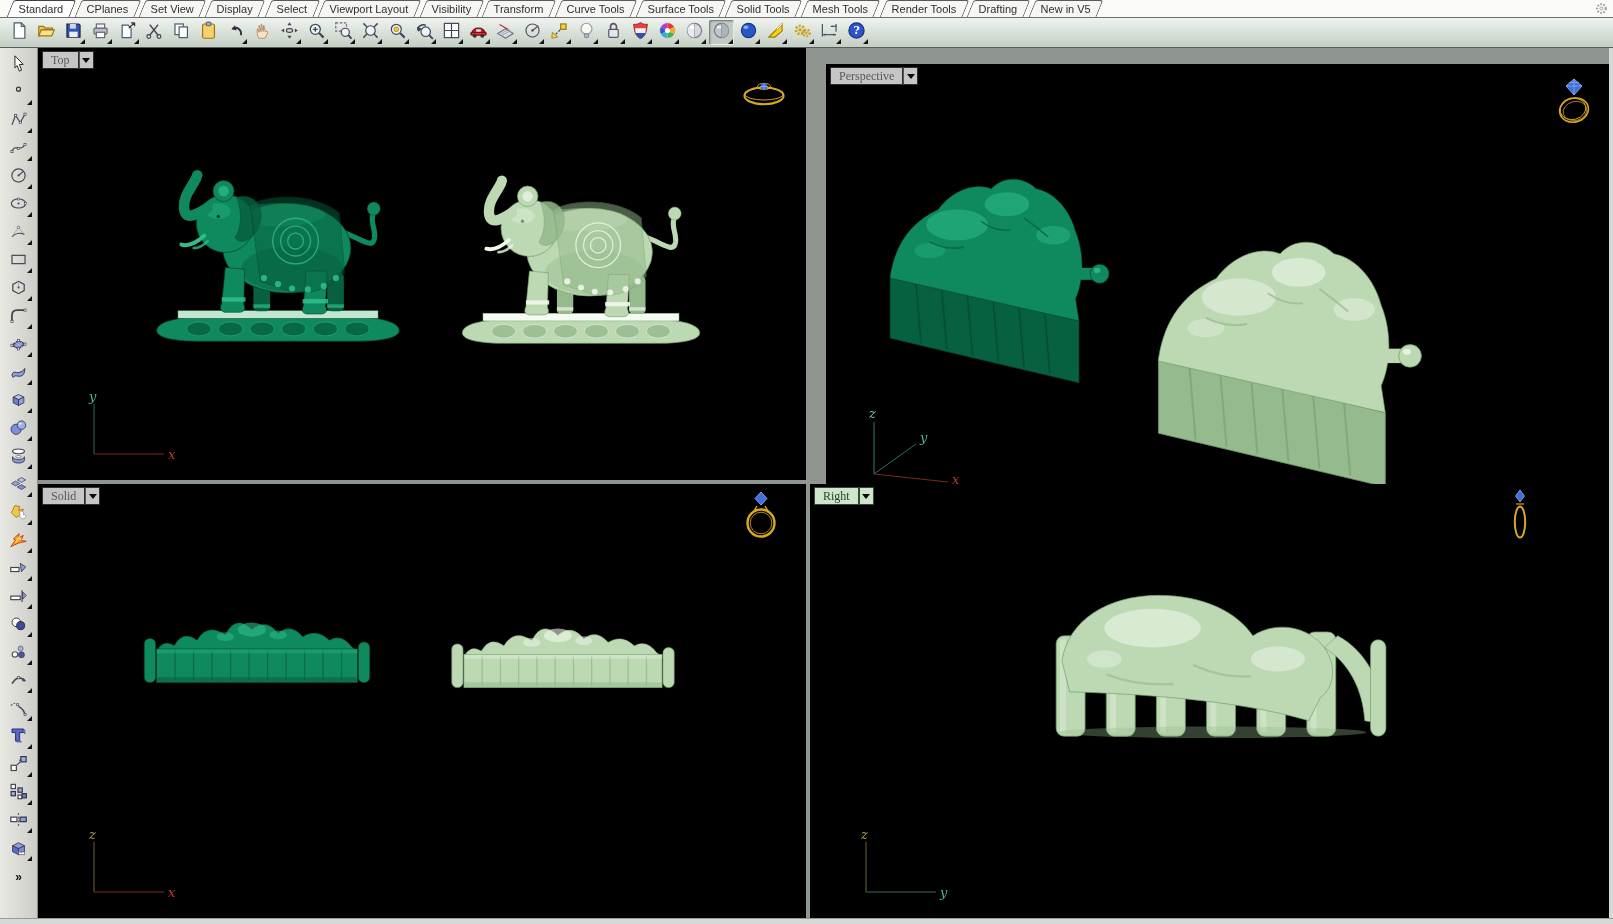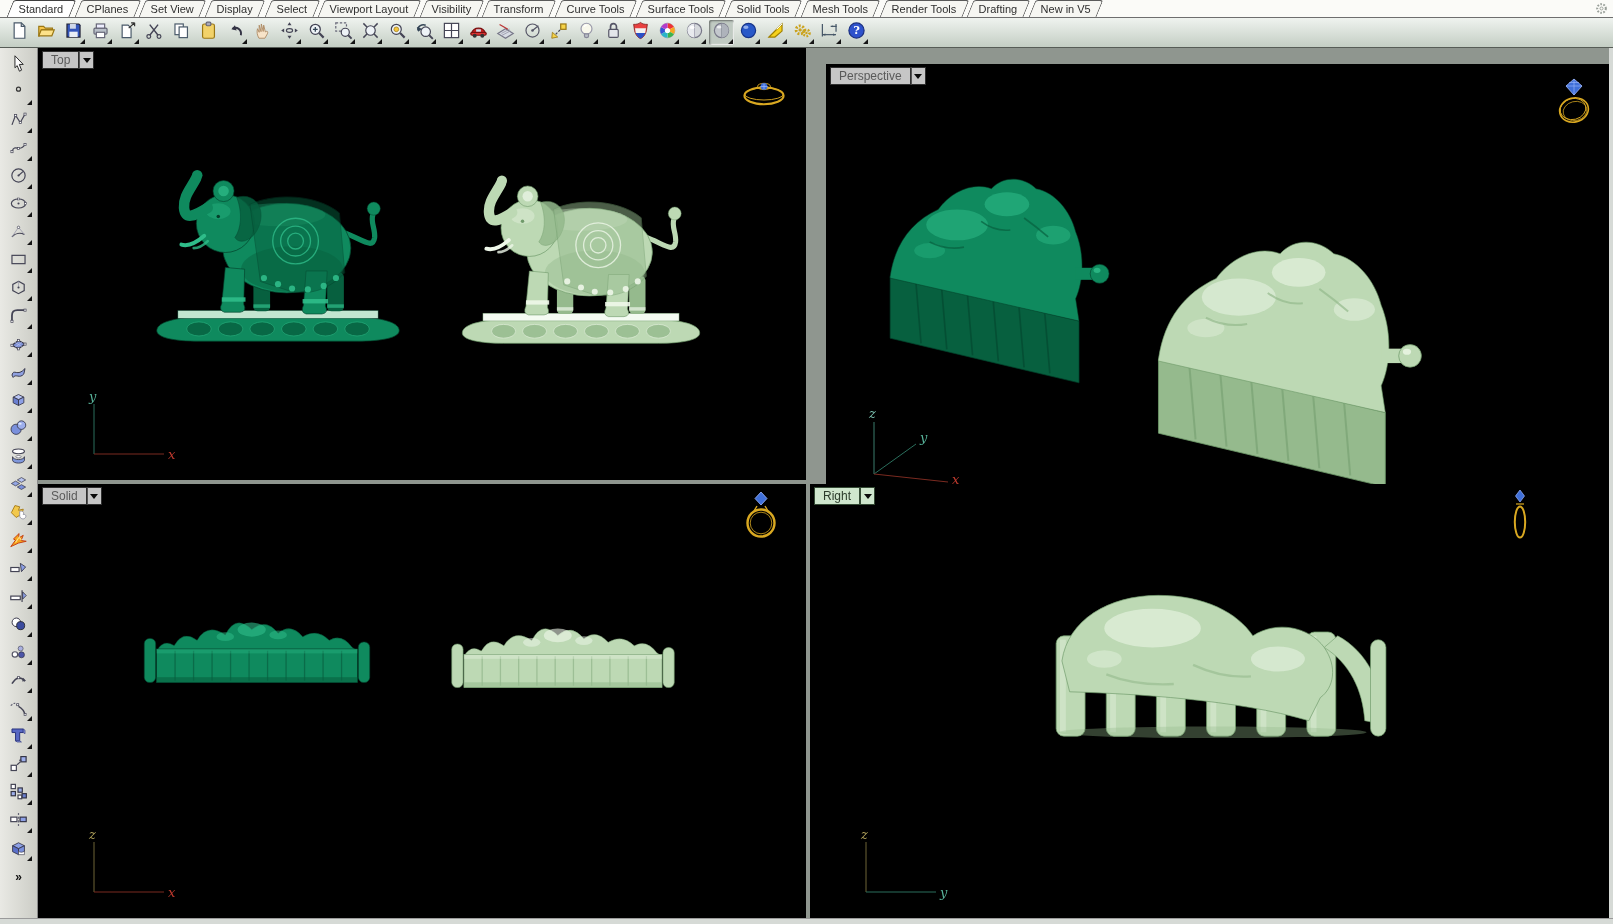--- a/index.html
+++ b/index.html
@@ -48,21 +48,21 @@
   .sb-item svg{width:19px;height:19px;}
   .sb-label{font-size:12px;font-weight:bold;color:#111;line-height:12px;}
   
   .vp{position:absolute;background:#000;overflow:hidden;}
   #vp-top  {left:38px; top:48px;  width:768px;height:432px;}
   #vp-pers {left:810px;top:64px;  width:799px;height:432px;margin-left:16px;}
   #vp-front{left:38px; top:484px; width:768px;height:434px;}
   #vp-right{left:810px;top:484px; width:799px;height:434px;}
   #right-edge{position:absolute;left:1609px;top:48px;width:4px;height:870px;background:#d6dad6;}
   #bottom-strip{position:absolute;left:0;top:918px;width:1613px;height:6px;background:#d6dad6;border-top:1px solid #9a9a9a;}
-  .vp-label{position:absolute;left:4px;top:3px;display:flex;z-index:5;}
+  .vp-label{position:absolute;left:4px;top:3px;display:flex;z-index:5;font-family:Liberation Serif, serif;}
   .vp-title{
     padding:0 8px;border:1px solid #2f2f2f;background:#c6c6c6;color:#5a5a5a;
     font-size:12px;line-height:16px;height:16px;
   }
   .vp-dd{
     width:15px;height:18px;border:1px solid #2f2f2f;border-left:1px solid #555;
     background:#c6c6c6;display:flex;align-items:center;justify-content:center;box-sizing:border-box;
   }
   .vp-dd::after{content:"";border:4px solid transparent;border-top:5px solid #0a0a0a;margin-top:5px;}
   .vp.active .vp-title{background:#cfe6cd;color:#2c3c2c;border-color:#344a34;}

